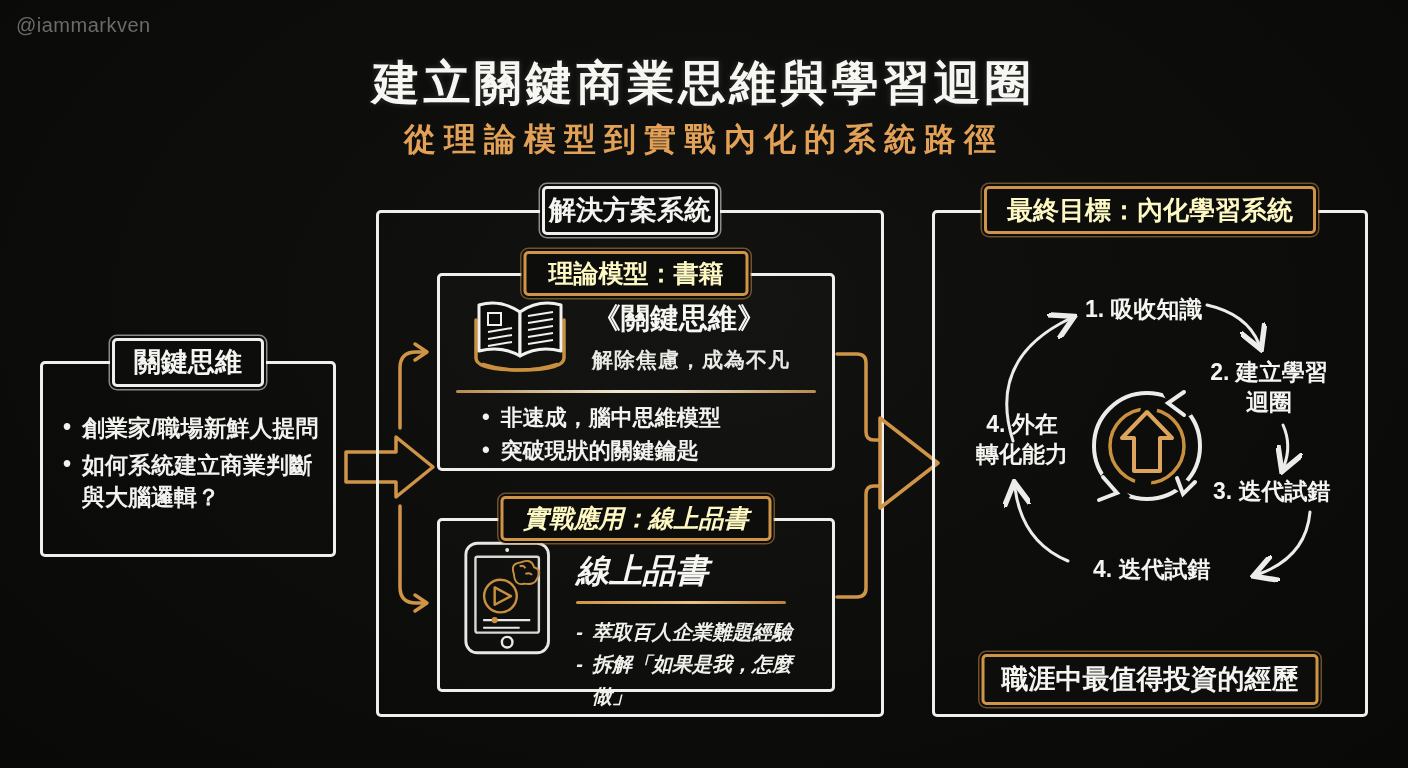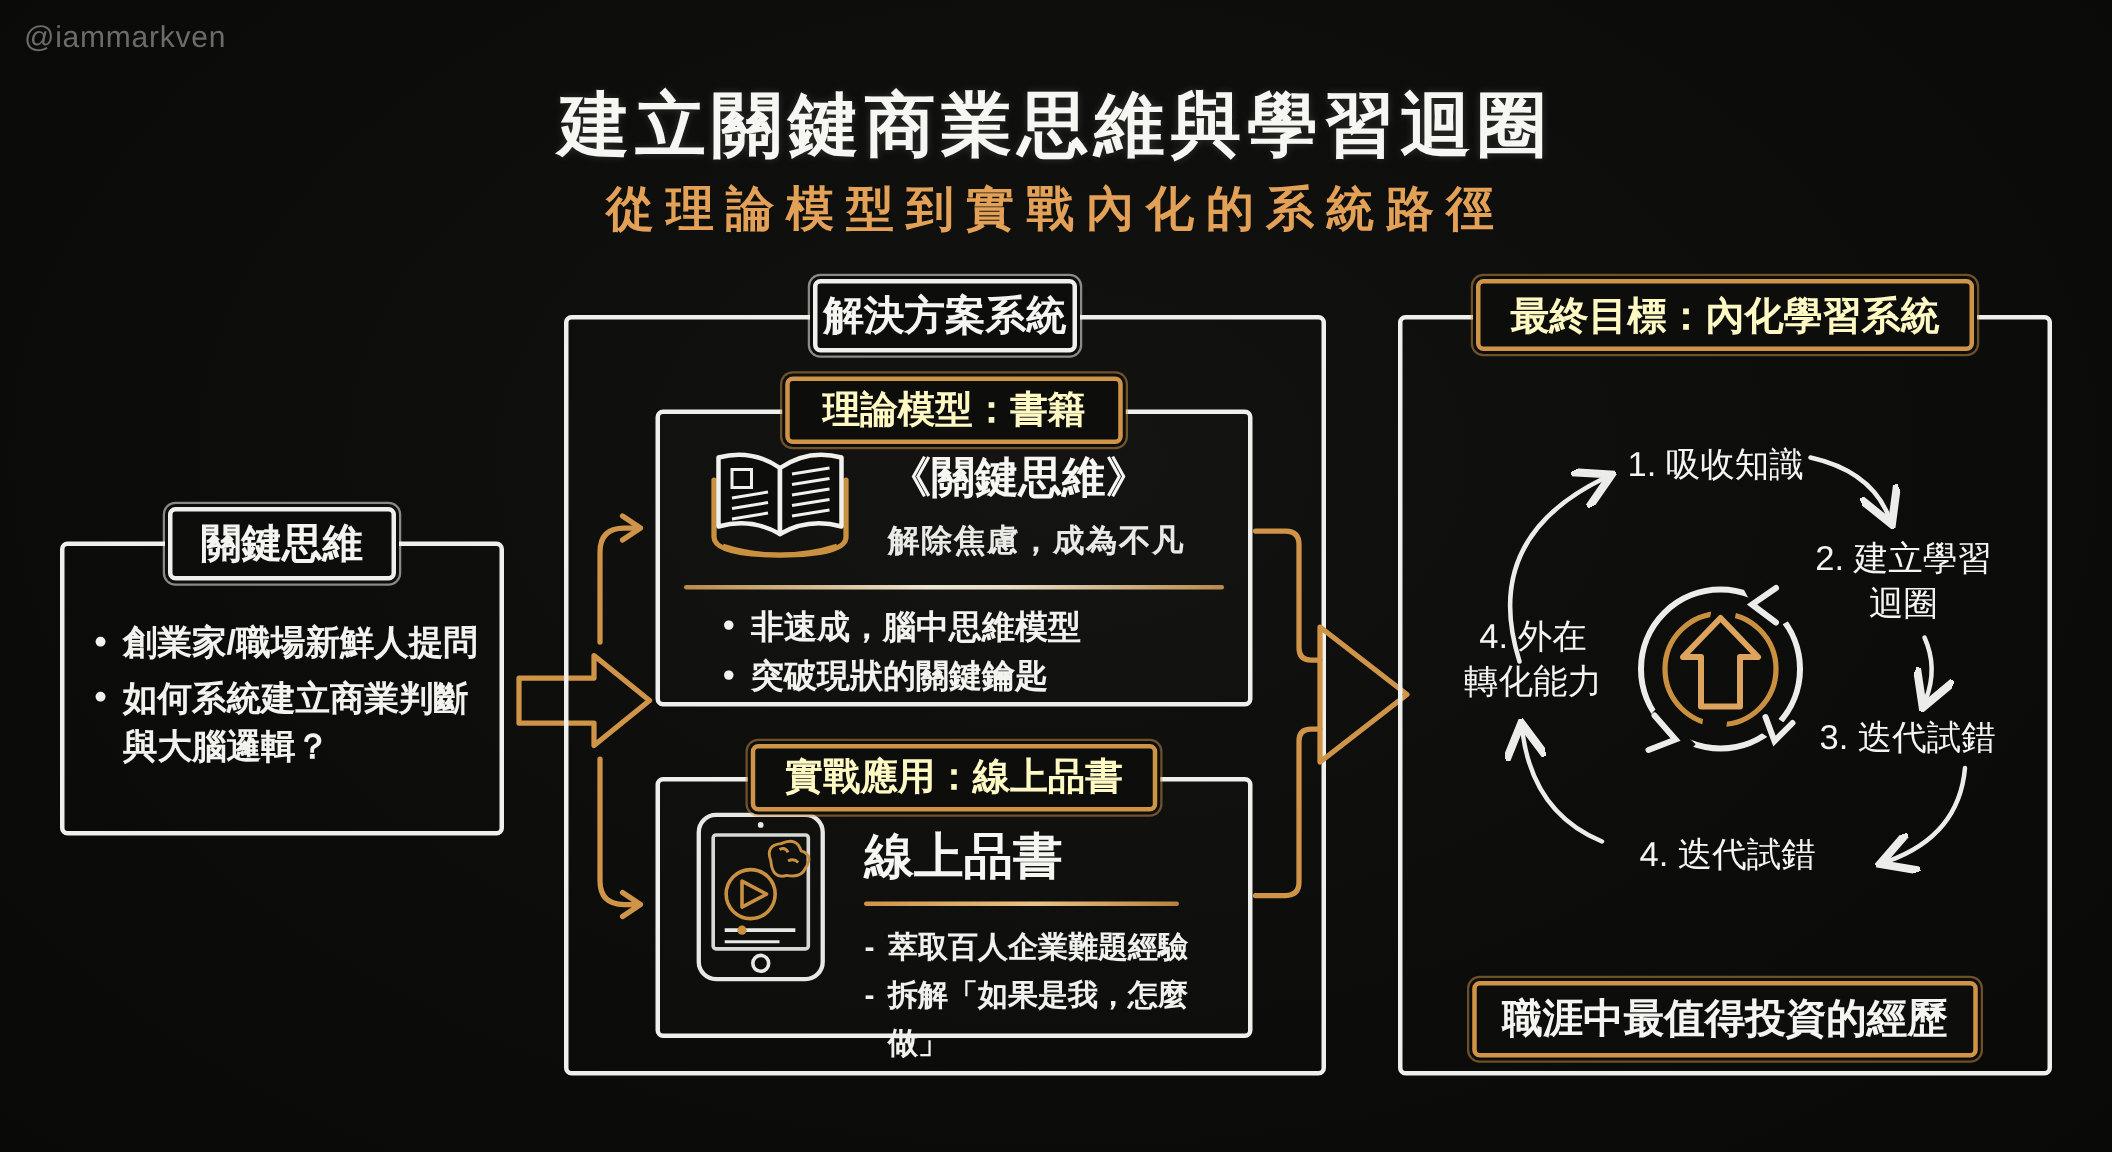--- a/index.html
+++ b/index.html
@@ -36,34 +36,34 @@
   .bookbox{left:58px;top:60px;width:392px;height:192px;}
   .bookbox .tag{top:-25px;font-size:25px;padding:7px 22px;}
   .bookrow{display:flex;align-items:center;padding:18px 16px 0 28px;}
   .booktext{margin-left:20px;}
   .booktitle{font-size:29px;font-weight:900;color:#f6f6f3;}
   .booktag{font-size:21px;font-weight:700;color:#e9e9e5;margin-top:7px;letter-spacing:1px;}
   .divider{height:3px;margin:12px 16px 0 16px;border-radius:3px;background:linear-gradient(90deg,#b98a4a,#efe7d2 45%,#e9dfc8 60%,#b98a4a);}
   .blist.compact{padding:9px 8px 0 42px;}
   .blist.compact li{font-size:22px;margin-bottom:1px;line-height:1.45;}
 
-  .appbox{left:58px;top:305px;width:392px;height:168px;}
+  .appbox{left:58px;top:305px;width:392px;height:168px;font-style:italic;}
   .appbox .tag{top:-25px;font-size:25px;padding:7px 20px;}
   .approw{display:flex;align-items:flex-start;padding:16px 10px 0 22px;}
   .apptext{margin-left:24px;padding-top:12px;}
   .apptitle{font-size:33px;font-weight:900;color:#f6f6f3;}
   .underline{width:210px;height:3px;margin-top:7px;border-radius:3px;background:linear-gradient(90deg,#cf9447,#e9c286 55%,#b9813b);}
   .dlist{margin:12px 0 0 0;padding:0;list-style:none;}
   .dlist li{display:flex;gap:9px;font-size:20px;font-weight:700;line-height:1.6;color:#f0f0ec;}
   .dlist .dash{flex:0 0 auto;color:#f0f0ec;}
 
   
   .goal{left:932px;top:210px;width:430px;height:501px;}
   .goal>.tag{top:-27px;font-size:26px;padding:8px 20px;}
-  .loop-label{position:absolute;font-size:23px;font-weight:400;color:#f4f4f1;white-space:nowrap;line-height:1.3;}
+  .loop-label{position:absolute;font-size:23px;font-weight:700;color:#f4f4f1;white-space:nowrap;line-height:1.3;}
   .loop-label.center{text-align:center;}
   .goal-footer{
     position:absolute;left:50%;top:420px;transform:translateX(-50%);
     border:3px solid #cf9447;border-radius:5px;background:#0d0d0c;
     box-shadow:0 0 0 2px #0d0d0c,0 0 0 3.5px rgba(207,148,71,.5);
     font-size:27px;font-weight:800;color:#f4f4f1;white-space:nowrap;
     padding:9px 17px;line-height:1;margin-top:21px;
   }
   svg{display:block;}
   .abs{position:absolute;}

